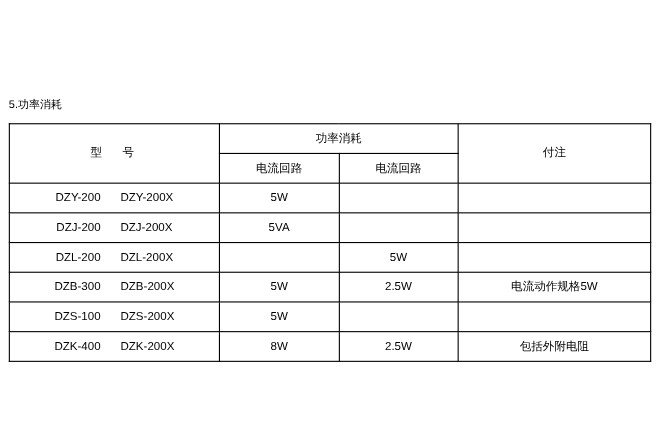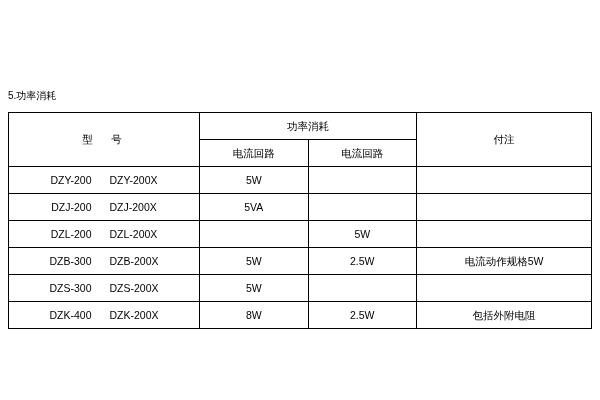--- a/index.html
+++ b/index.html
@@ -133,21 +133,21 @@
             </div>
           </td>
           <td class="col-v">5W</td>
           <td class="col-i">2.5W</td>
           <td class="col-note">电流动作规格5W</td>
         </tr>
 
         <tr>
           <td class="col-model">
             <div class="model-cell">
-              <span>DZS-300</span>
+              <span>DZS-100</span>
               <span>DZS-200X</span>
             </div>
           </td>
           <td class="col-v">5W</td>
           <td class="col-i"></td>
           <td class="col-note"></td>
         </tr>
 
         <tr>
           <td class="col-model">

